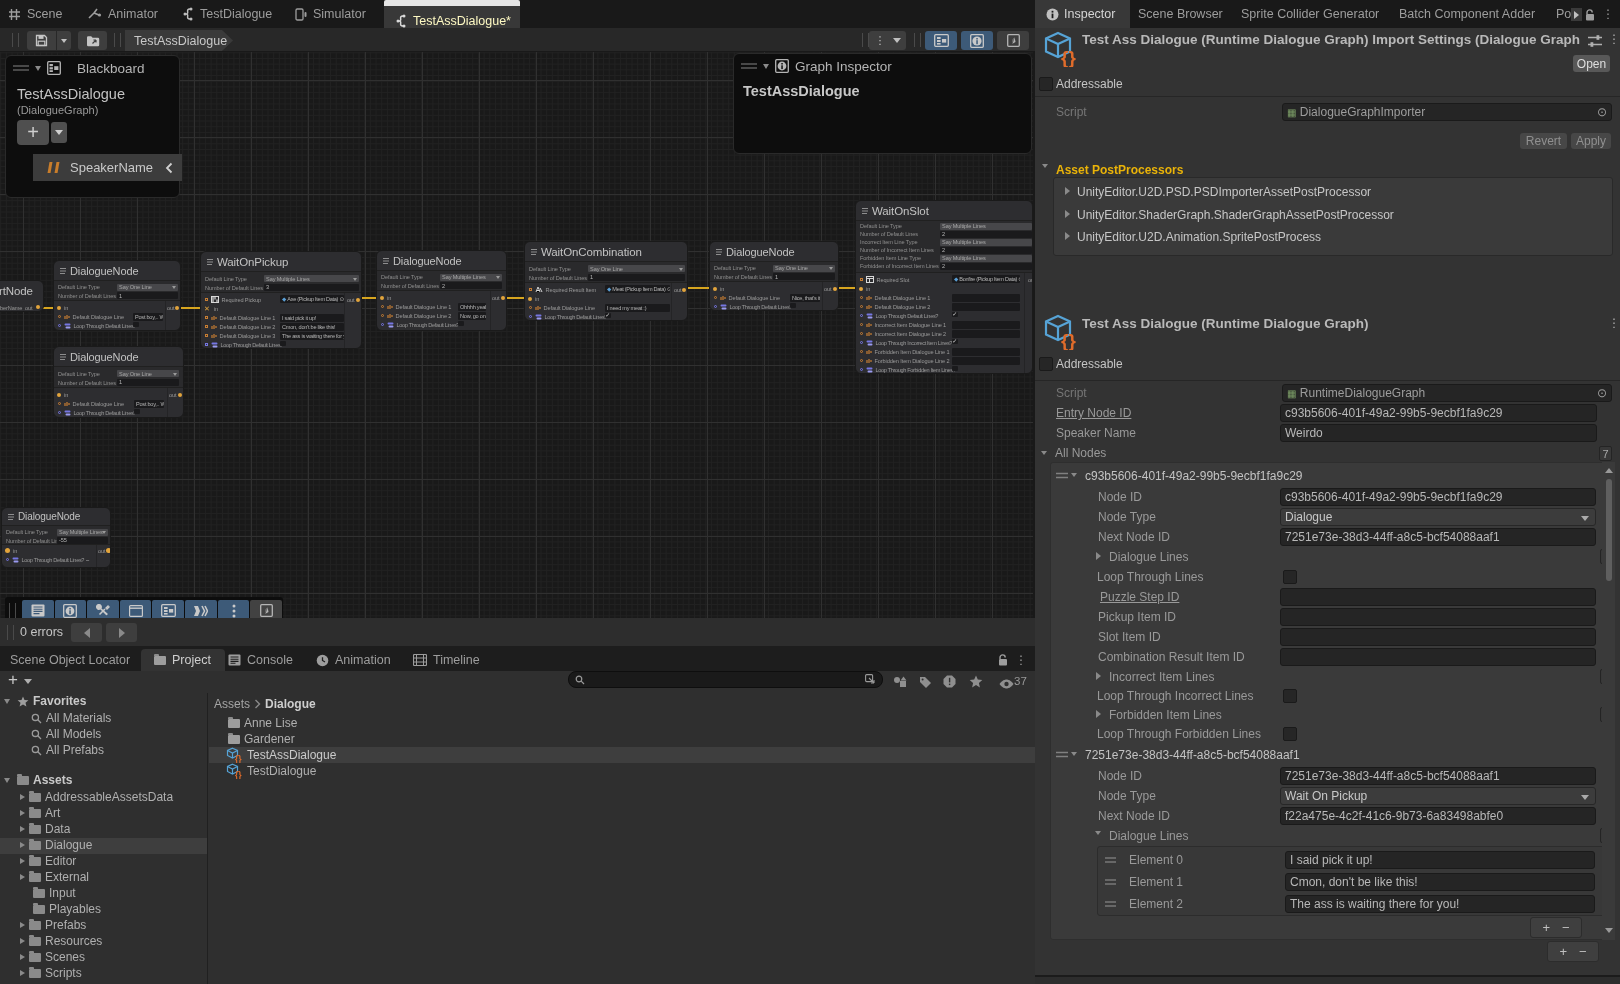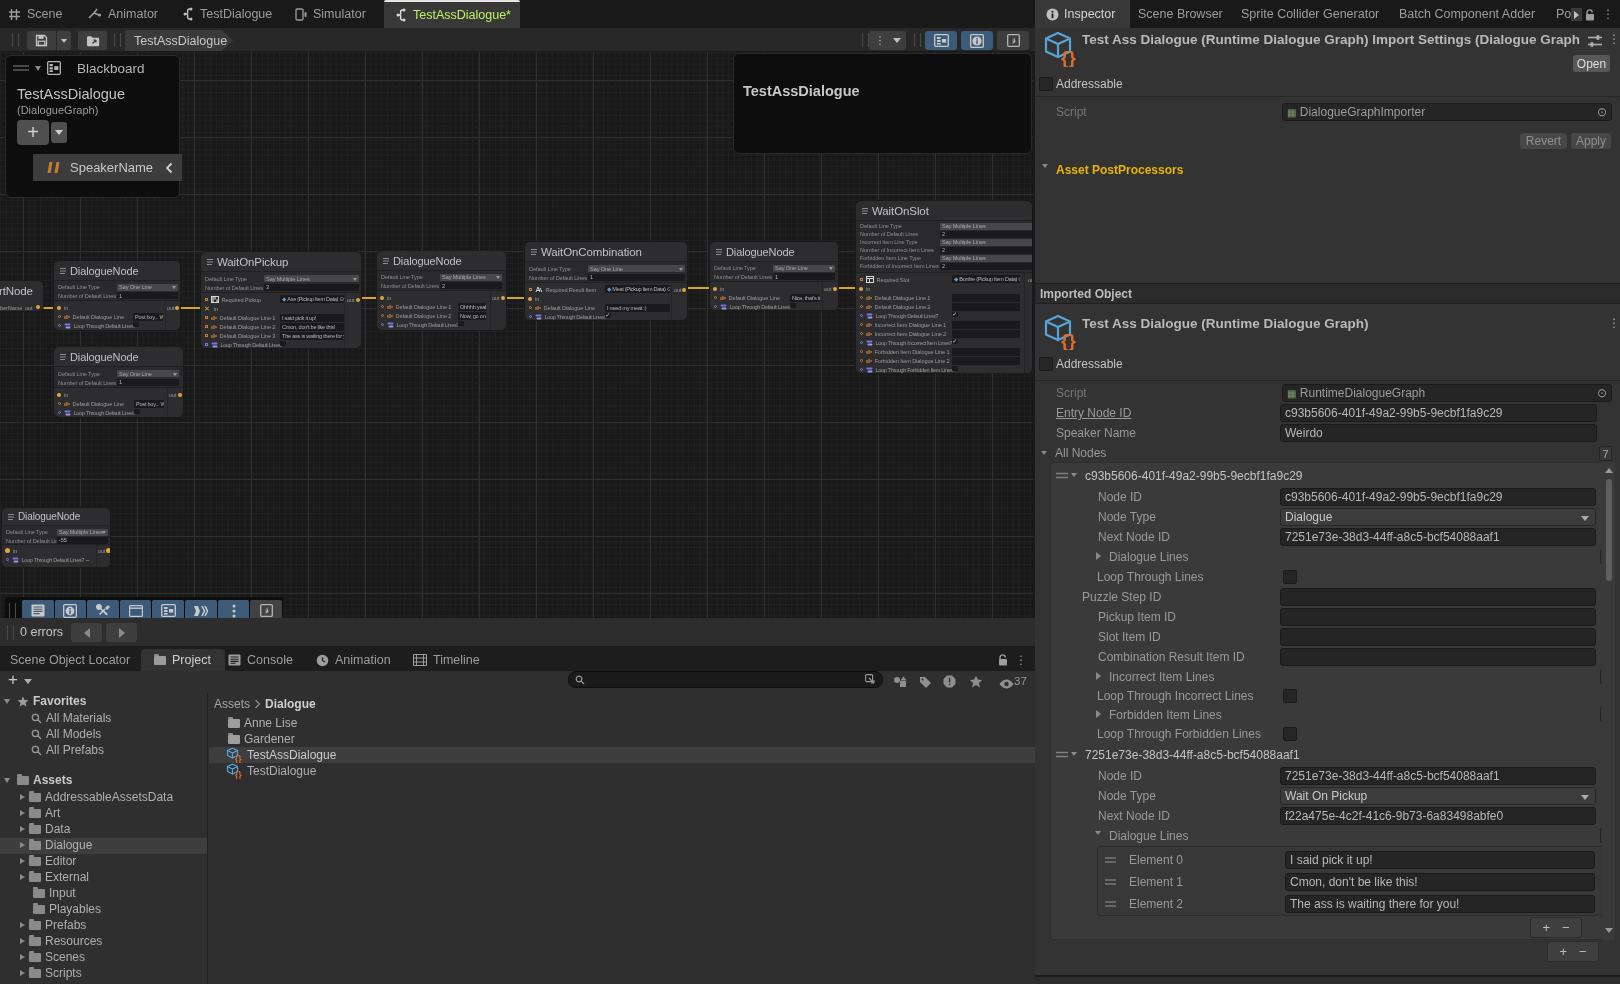--- a/index.html
+++ b/index.html
@@ -2,21 +2,21 @@
 <html><head><meta charset="utf-8">
 <style>
 *{margin:0;padding:0;box-sizing:border-box;font-family:"Liberation Sans",sans-serif;}
 html,body{width:1620px;height:984px;overflow:hidden;background:#2f2f2f;}
 .abs{position:absolute;}
 #root{position:relative;width:1620px;height:984px;background:#191919;}
 
 
 #toptabs{left:0;top:0;width:1035px;height:28px;background:#191919;}
 .ttab{position:absolute;top:0;height:28px;display:flex;align-items:center;color:#9d9d9d;font-size:12.5px;gap:6px;}
-.ttab.active{background:#383838;color:#bef264;border-top:2px solid #e5e5e5;border-radius:2px 2px 0 0;}
+.ttab.active{background:#383838;color:#fef9c3;border-top:6px solid #e5e5e5;border-radius:2px 2px 0 0;align-items:flex-end;}
 
 #gtoolbar{left:0;top:28px;width:1035px;height:24px;background:#282828;border-bottom:1px solid #191919;}
 .tbtn{position:absolute;background:#3e3e3e;border-radius:3px;display:flex;align-items:center;justify-content:center;color:#c0c0c0;}
 .handle2{position:absolute;width:7px;border-left:1px solid #4a4a4a;border-right:1px solid #4a4a4a;}
 
 #graph{left:0;top:52px;width:1033px;height:566px;background-color:#191919;
 background-image:
  linear-gradient(#303030 1px,transparent 1px),
  linear-gradient(90deg,#303030 1px,transparent 1px),
  linear-gradient(#212121 1px,transparent 1px),
@@ -652,20 +652,33 @@
             <path d="M10.5 1 L13.5 1 L11.5 12 L8.5 12 Z" fill="#c87d2b"></path>
           </svg>
    <span style="margin-left:9px;color:#c9c9c9;font-size:13px;">SpeakerName</span>
    <svg style="margin-left:12px;" width="8" height="12" viewBox="0 0 8 12">
             <path d="M6.5 1.5 L2 6 L6.5 10.5" stroke="#d0d0d0" stroke-width="1.8" fill="none"></path>
           </svg>
   </div>
  </div>
 
  <div class="panel" style="left:733px;top:1px;width:299px;height:101px;">
+  <div class="phead">
+          <svg width="16" height="8" viewBox="0 0 16 8">
+            <path d="M0 2h16M0 6h16" stroke="#848484" stroke-width="1.2"></path>
+          </svg>
+          <span style="margin-left:6px;" class="tridown"></span>
+          <svg style="margin-left:6px;" width="14" height="14" viewBox="0 0 14 14">
+            <rect x="0.7" y="0.7" width="12.6" height="12.6" rx="1" stroke="#b5b5b5" stroke-width="1.3" fill="none"></rect>
+            <circle cx="7" cy="7" r="4.4" fill="#b5b5b5"></circle>
+            <rect x="6.3" y="4" width="1.5" height="1.5" fill="#0d0d0d"></rect>
+            <rect x="6.3" y="6.3" width="1.5" height="3.8" fill="#0d0d0d"></rect>
+          </svg>
+          <span style="margin-left:6px;">Graph Inspector</span>
+        </div>
   <div style="position:absolute;left:9px;top:29px;color:#c7c7c7;font-size:14.5px;font-weight:bold;">TestAssDialogue</div>
  </div>
 
  <div id="btoolbar">
   <div class="handle2" style="position:static;height:16px;margin:0 6px 0 4px;"></div>
   <div class="bbtn">
           <svg width="14" height="13" viewBox="0 0 14 13">
             <rect x="0.5" y="0.5" width="13" height="12" rx="1" fill="#c9c9c9"></rect>
             <path d="M2.5 3h9M2.5 5.2h9M2.5 7.4h9M2.5 9.6h6" stroke="#3d5a78" stroke-width="1.1"></path>
           </svg>
@@ -955,24 +968,29 @@
  <div class="ibtn" style="left:538px;top:55px;width:37px;height:17px;background:#585858;color:#dedede;">Open</div>
  <div class="icheck" style="left:4px;top:77px;"></div>
  <div class="ilabel" style="left:21px;top:75px;color:#c5c5c5;">Addressable</div>
  <div style="position:absolute;left:0;top:96px;width:585px;height:1px;background:#262626;"></div>
  <div class="ilabel" style="left:21px;top:103px;color:#767676;">Script</div>
  <div class="ifield" style="left:247px;top:103px;width:330px;color:#9d9d9d;"><span style="color:#7d9f68;font-size:10px;">▦</span> DialogueGraphImporter<span style="position:absolute;right:4px;color:#9a9a9a;">⊙</span></div>
  <div class="ibtn" style="left:485px;top:133px;width:47px;height:16px;background:#474747;">Revert</div>
  <div class="ibtn" style="left:536px;top:133px;width:40px;height:16px;background:#474747;">Apply</div>
  <div class="foldarrow" style="left:7px;top:164px;"></div>
  <div class="ilabel" style="left:21px;top:161px;color:#eab308;font-weight:bold;">Asset PostProcessors</div>
-
- <div style="position:absolute;left:0;top:283px;width:585px;height:21px;background:#2b2b2b;border-top:1px solid #1f1f1f;border-bottom:1px solid #1f1f1f;">
-  <div class="ilabel" style="left:5px;top:1px;color:#bdbdbd;font-weight:bold;">Imported Object</div>
- </div>
+ <div style="position:absolute;left:18px;top:177px;width:560px;height:79px;background:#3a3a3a;border:1px solid #292929;border-radius:3px;">
+  <div class="foldright" style="left:11px;top:9px;"></div>
+  <div class="ilabel" style="left:23px;top:5px;color:#c6c6c6;">UnityEditor.U2D.PSD.PSDImporterAssetPostProcessor</div>
+  <div class="foldright" style="left:11px;top:32px;"></div>
+  <div class="ilabel" style="left:23px;top:28px;color:#c6c6c6;">UnityEditor.ShaderGraph.ShaderGraphAssetPostProcessor</div>
+  <div class="foldright" style="left:11px;top:54px;"></div>
+  <div class="ilabel" style="left:23px;top:50px;color:#c6c6c6;">UnityEditor.U2D.Animation.SpritePostProcess</div>
+ </div>
+
  <svg style="position:absolute;left:9px;top:314px;" width="34" height="36" viewBox="0 0 34 36">
         <path d="M14 2 L26 7.5 L26 20.5 L14 26 L2 20.5 L2 7.5 Z" stroke="#56a3d6" stroke-width="2.2" fill="none"></path>
         <path d="M2 7.5 L14 13 L26 7.5 M14 13 V26" stroke="#56a3d6" stroke-width="2.2" fill="none"></path>
         <text x="17" y="33" fill="#e06c2b" font-size="19" font-weight="bold" font-family="Liberation Sans">{}</text>
       </svg>
  <div style="position:absolute;left:47px;top:316px;color:#b9b9b9;font-size:13.5px;font-weight:bold;">Test Ass Dialogue (Runtime Dialogue Graph)</div>
  <div style="position:absolute;left:573px;top:316px;color:#b0b0b0;font-size:12px;">⋮</div>
  <div class="icheck" style="left:4px;top:357px;"></div>
  <div class="ilabel" style="left:21px;top:355px;color:#c5c5c5;">Addressable</div>
  <div style="position:absolute;left:0;top:380px;width:585px;height:1px;background:#262626;"></div>
@@ -996,21 +1014,21 @@
   <div class="ifield" style="left:229px;top:25px;width:316px;">c93b5606-401f-49a2-99b5-9ecbf1fa9c29</div>
   <div class="ilabel" style="left:47px;top:45px;">Node Type</div>
   <div class="idrop" style="left:229px;top:45px;width:316px;">Dialogue</div>
   <div class="ilabel" style="left:47px;top:65px;">Next Node ID</div>
   <div class="ifield" style="left:229px;top:65px;width:316px;">7251e73e-38d3-44ff-a8c5-bcf54088aaf1</div>
   <div class="foldright" style="left:45px;top:89px;"></div>
   <div class="ilabel" style="left:58px;top:85px;">Dialogue Lines</div>
   <div class="ibadge" style="left:549px;top:86px;">1</div>
   <div class="ilabel" style="left:46px;top:105px;">Loop Through Lines</div>
   <div class="icheck" style="left:232px;top:107px;"></div>
-  <div class="ilabel" style="left:31px;top:125px;">Puzzle Step ID</div>
+  <div class="ilabel" style="left:49px;top:125px;text-decoration:underline;">Puzzle Step ID</div>
   <div class="ifield" style="left:229px;top:125px;width:316px;"></div>
   <div class="ilabel" style="left:47px;top:145px;">Pickup Item ID</div>
   <div class="ifield" style="left:229px;top:145px;width:316px;"></div>
   <div class="ilabel" style="left:47px;top:165px;">Slot Item ID</div>
   <div class="ifield" style="left:229px;top:165px;width:316px;"></div>
   <div class="ilabel" style="left:47px;top:185px;">Combination Result Item ID</div>
   <div class="ifield" style="left:229px;top:185px;width:316px;"></div>
   <div class="foldright" style="left:45px;top:209px;"></div>
   <div class="ilabel" style="left:58px;top:205px;">Incorrect Item Lines</div>
   <div class="ibadge" style="left:549px;top:206px;">0</div>

